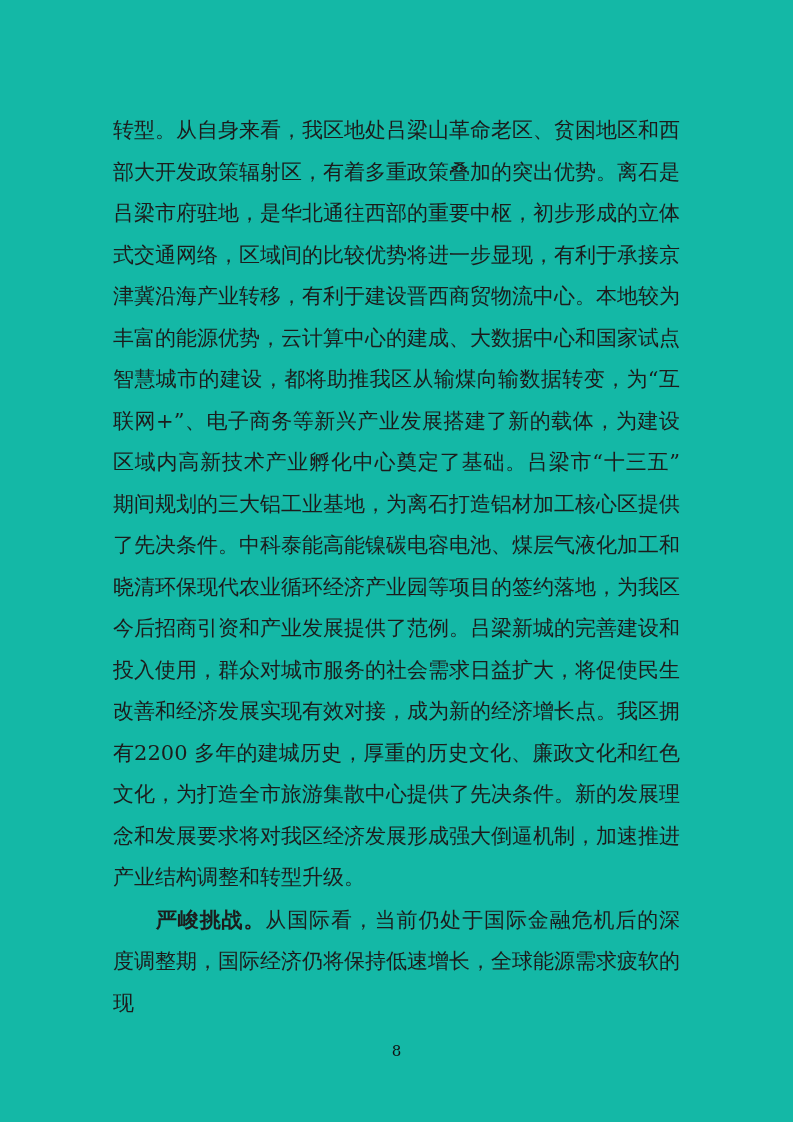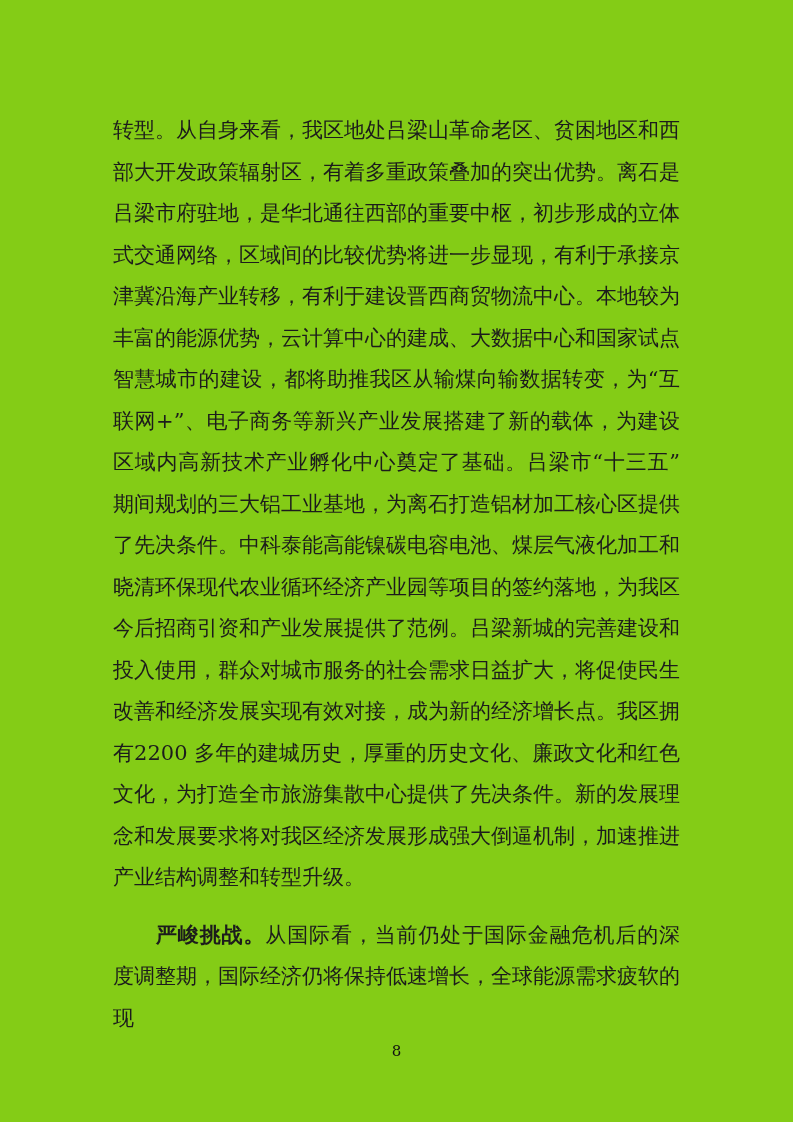--- a/index.html
+++ b/index.html
@@ -4,21 +4,21 @@
 <style>
   html, body {
     margin: 0;
     padding: 0;
     background: #ffffff;
   }
   .page {
     position: relative;
     width: 793px;
     height: 1122px;
-    background: #84cc16;
+    background: #14b8a6;
     overflow: hidden;
     font-family: "DejaVu Serif", "Liberation Serif", serif;
     color: #1c1c1c;
   }
   .body-text {
     position: absolute;
     left: 113px;
     top: 110px;
     width: 567px;
     font-size: 21px;
@@ -26,21 +26,20 @@
     text-align: justify;
     text-justify: inter-character;
   }
   .para {
     margin: 0;
     padding: 0;
     word-break: break-all;
   }
   .para.indented {
     text-indent: 43px;
-    margin-top: 15px;
   }
   .lead-bold {
     font-weight: bold;
   }
   .footer {
     position: absolute;
     left: 0;
     bottom: 62px;
     width: 100%;
     text-align: center;

